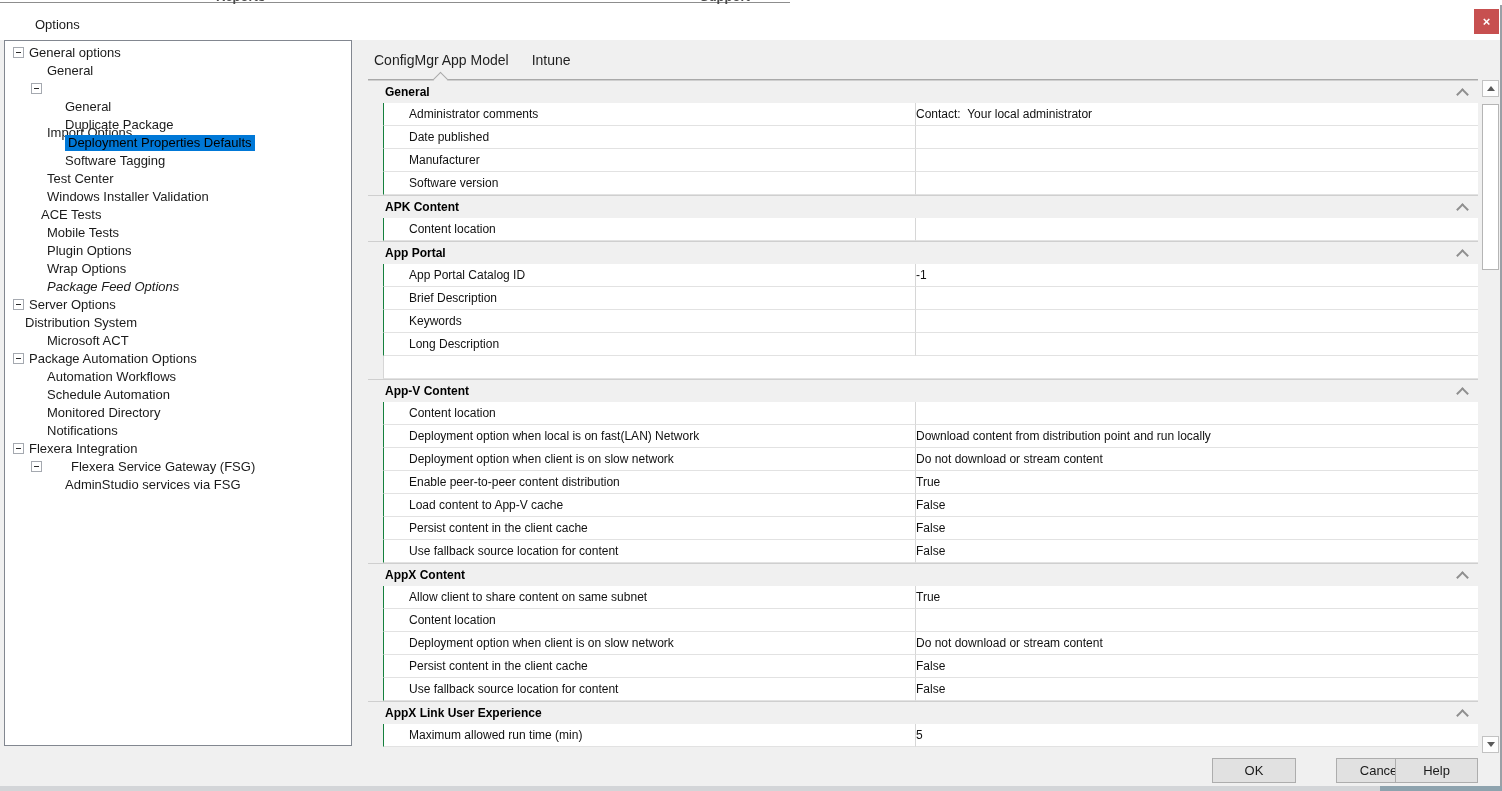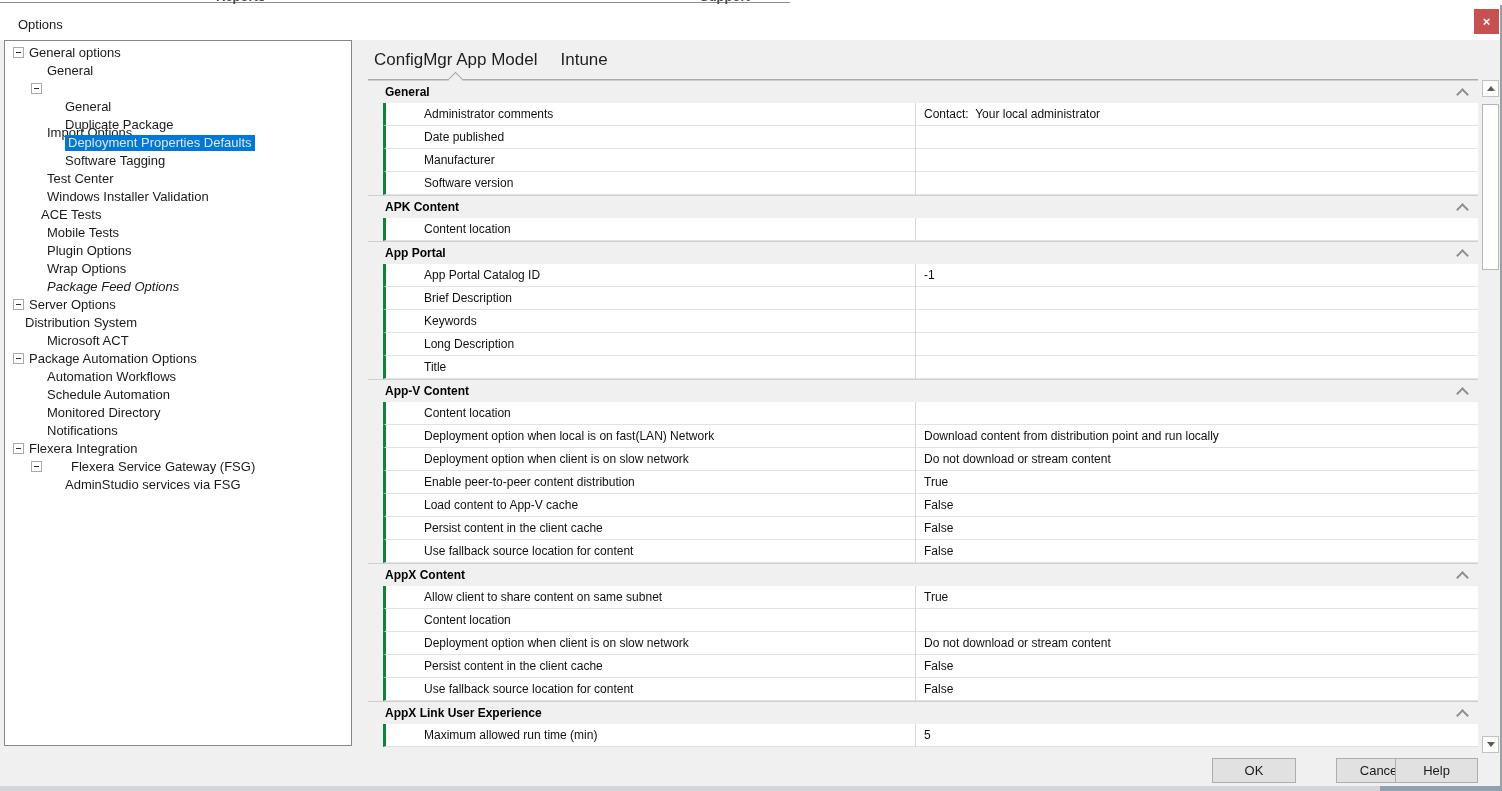--- a/index.html
+++ b/index.html
@@ -11,68 +11,68 @@
   
   .top-strip{position:absolute;left:0;top:0;width:1502px;height:5px;background:#fff;overflow:hidden}
   .top-strip .bg-line{position:absolute;left:0;top:2px;width:790px;height:1px;background:#8d8d8d}
   .top-strip .frag{position:absolute;top:-11px;font-size:13px;font-weight:bold;color:#4a4a4a}
   .bottom-strip{position:absolute;left:0;top:786px;width:1502px;height:5px;background:#d3d5d8}
   .bottom-strip .seg{position:absolute;top:0;height:5px}
   .right-edge{position:absolute;left:1500px;top:5px;width:2px;height:781px;background:#9aa0a6}
 
   
   .title-strip{position:absolute;left:0;top:5px;width:1500px;height:35px;background:#ffffff}
-  .dlg-title{position:absolute;left:18px;top:12px;font-size:13px;color:#1a1a1a}
+  .dlg-title{position:absolute;left:35px;top:12px;font-size:13px;color:#1a1a1a}
   .close-btn{
     position:absolute;left:1474px;top:9px;width:25px;height:25px;background:#c75050;
     color:#ffffff;font-size:13px;font-weight:bold;display:flex;align-items:center;justify-content:center;
     cursor:default;line-height:1;
   }
   .dlg-body{position:absolute;left:0;top:40px;width:1500px;height:746px;background:#f0f0f0}
 
   
   .tree-panel{
     position:absolute;left:4px;top:0px;width:348px;height:706px;background:#ffffff;
     border:1px solid #828790;box-sizing:border-box;padding-top:3px;overflow:hidden;
   }
   .tree-row{position:relative;height:18px;line-height:18px;font-size:13px;white-space:nowrap}
   .tree-label{display:inline-block;height:16px;line-height:16px;margin-top:1px;vertical-align:top}
-  .tree-label.selected{background:#0078d7;color:#e5e5e5;padding:0 3px;margin-left:-3px}
+  .tree-label.selected{background:#0078d7;color:#000000;padding:0 3px;margin-left:-3px}
   .expander{position:absolute;top:3px;width:11px;height:11px;border:1px solid #a5a9b0;background:#fff;box-sizing:border-box}
   .expander::before{content:'';position:absolute;left:2px;right:2px;top:4px;height:1px;background:#2b2b2b}
 
   
   .tab-bar{
     position:absolute;left:368px;top:0px;width:1110px;height:39px;
     border-bottom:1px solid #a9a9a9;box-sizing:content-box;display:flex;align-items:stretch;
   }
   .tab{
     position:relative;margin-left:4px;margin-right:15px;padding:0 2px;
-    font-size:17px;display:flex;align-items:center;color:#1f1f1f;cursor:default;
+    font-size:14px;display:flex;align-items:center;color:#1f1f1f;cursor:default;
   }
   .tab .notch{
     position:absolute;left:50%;bottom:-6px;width:10px;height:10px;margin-left:-6px;
     background:#f0f0f0;border-left:1px solid #a9a9a9;border-top:1px solid #a9a9a9;
     transform:rotate(45deg);z-index:2;
   }
 
   
   .prop-grid{
     position:absolute;left:368px;top:40px;width:1110px;height:668px;
     background:#f0f0f0;overflow:hidden;
   }
   .sec-header{position:relative;height:23px;background:#f0f0f0;border-top:1px solid #cfcfcf;box-sizing:border-box;display:flex;align-items:center}
   .sec-title{font-size:12px;font-weight:bold;margin-left:17px;color:#000}
   .chev{position:absolute;right:11px;top:9px;width:9px;height:9px;
     border-top:2px solid #8f8f8f;border-left:2px solid #8f8f8f;transform:rotate(45deg);box-sizing:border-box}
   .grid-row{height:23px;display:flex;background:#f0f0f0;padding-left:15px;box-sizing:border-box}
   .cell{background:#ffffff;border-bottom:1px solid #e2e2e2;box-sizing:border-box;
     font-size:12px;display:flex;align-items:center;overflow:hidden;white-space:pre;color:#111}
-  .cell.name{width:532px;border-left:3px solid #15803d;padding-left:38px}
-  .cell.value{flex:1;border-left:1px solid #d6d6d6;padding-left:8px}
+  .cell.name{width:532px;border-left:1px solid #15803d;padding-left:25px}
+  .cell.value{flex:1;border-left:1px solid #d6d6d6;}
   .grid-row:first-of-type .cell{border-top:1px solid #e2e2e2}
 
   
   .vscroll{position:absolute;left:1481px;top:40px;width:19px;height:675px;background:#f0f0f0}
   .scroll-btn{position:absolute;left:1px;width:17px;height:17px;background:#fdfdfd;
     border:1px solid #c2c2c2;box-sizing:border-box;display:flex;align-items:center;justify-content:center}
   .scroll-btn.up{top:0}
   .scroll-btn.down{bottom:2px}
   .tri-up{width:0;height:0;border-left:4px solid transparent;border-right:4px solid transparent;border-bottom:5px solid #5a5a5a}
   .tri-down{width:0;height:0;border-left:4px solid transparent;border-right:4px solid transparent;border-top:5px solid #5a5a5a}
@@ -188,21 +188,20 @@
       </div>
       <div class="grid-row">
         <div class="cell name">Keywords</div>
         <div class="cell value"></div>
       </div>
       <div class="grid-row">
         <div class="cell name">Long Description</div>
         <div class="cell value"></div>
       </div>
       <div class="grid-row">
-        <div class="cell name">Title</div>
         <div class="cell value"></div>
       </div>
       <div class="sec-header">
         <span class="sec-title">App-V Content</span>
         <span class="chev"></span>
       </div>
       <div class="grid-row">
         <div class="cell name">Content location</div>
         <div class="cell value"></div>
       </div>

